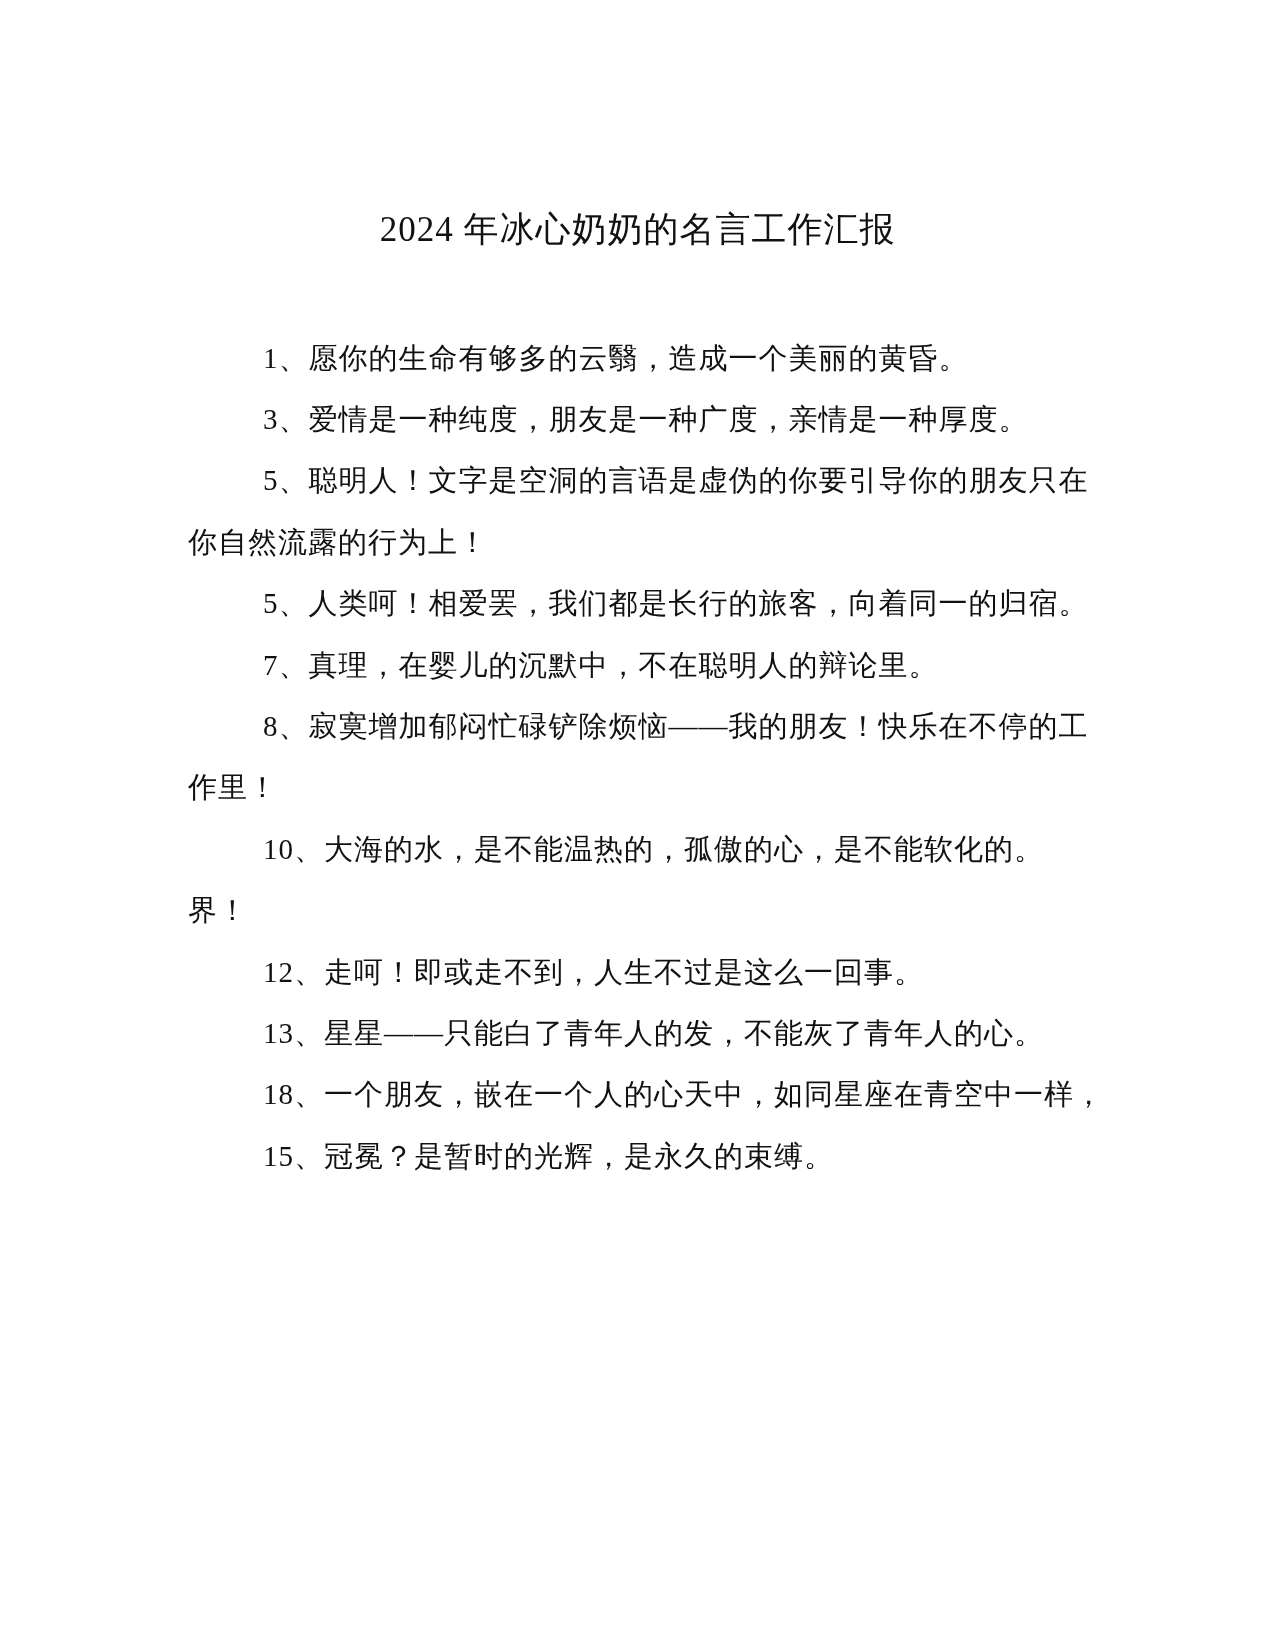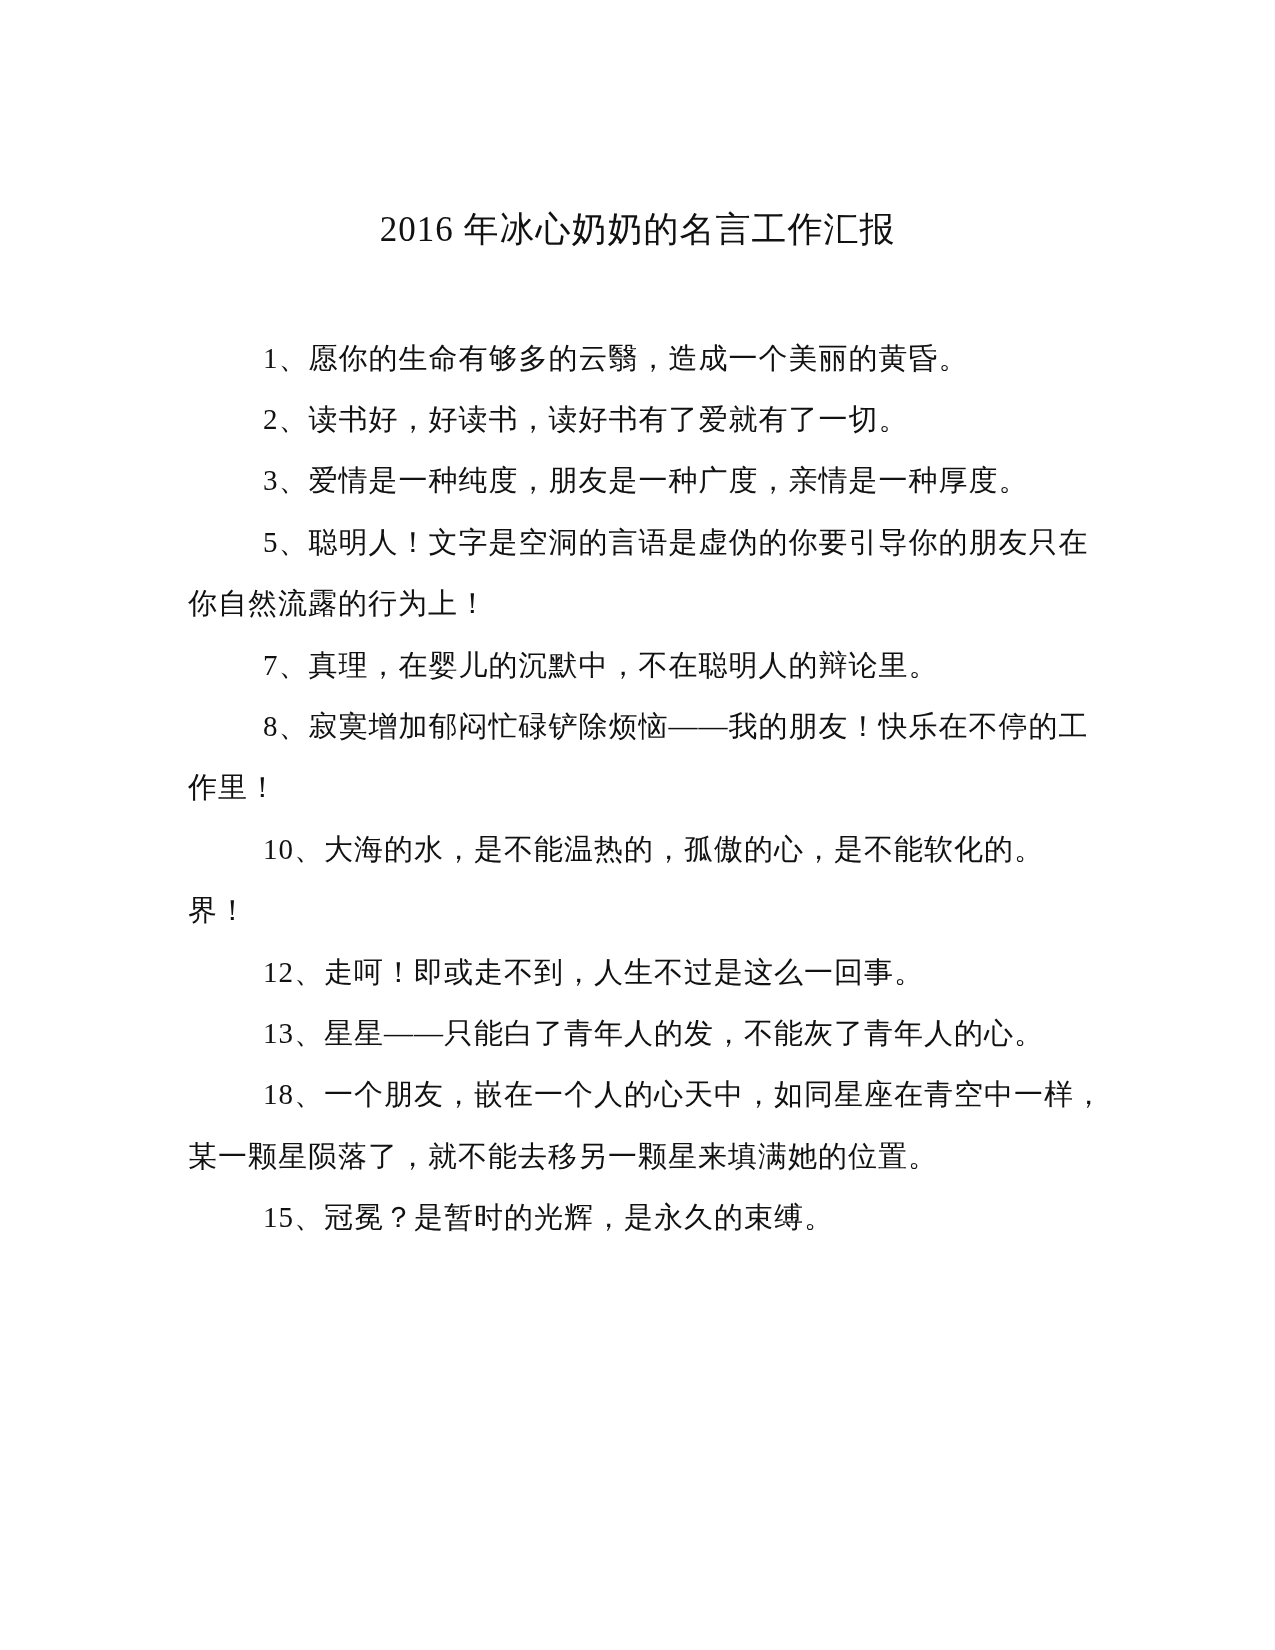--- a/index.html
+++ b/index.html
@@ -46,51 +46,50 @@
   }
   .doc-line.indent {
     padding-left: 75px;
     text-align: right;
   }
 </style>
 </head>
 <body>
 
 <div class="page">
-  <h1 class="doc-title">2016 年冰心奶奶的名言工作汇报</h1>
+  <h1 class="doc-title">2024 年冰心奶奶的名言工作汇报</h1>
 
   <div class="doc-body">
 
       <div class="doc-line indent">1、愿你的生命有够多的云翳，造成一个美丽的黄昏。</div>
 
-      <div class="doc-line indent">2、读书好，好读书，读好书有了爱就有了一切。</div>
 
       <div class="doc-line indent">3、爱情是一种纯度，朋友是一种广度，亲情是一种厚度。</div>
 
       <div class="doc-line indent">5、聪明人！文字是空洞的言语是虚伪的你要引导你的朋友只在</div>
 
       <div class="doc-line">你自然流露的行为上！</div>
 
+      <div class="doc-line indent">5、人类呵！相爱罢，我们都是长行的旅客，向着同一的归宿。</div>
 
 
       <div class="doc-line indent">7、真理，在婴儿的沉默中，不在聪明人的辩论里。</div>
 
 
       <div class="doc-line indent">8、寂寞增加郁闷忙碌铲除烦恼——我的朋友！快乐在不停的工</div>
 
       <div class="doc-line">作里！</div>
 
       <div class="doc-line indent">10、大海的水，是不能温热的，孤傲的心，是不能软化的。</div>
 
 
       <div class="doc-line">界！</div>
 
       <div class="doc-line indent">12、走呵！即或走不到，人生不过是这么一回事。</div>
 
       <div class="doc-line indent">13、星星——只能白了青年人的发，不能灰了青年人的心。</div>
 
       <div class="doc-line indent">18、一个朋友，嵌在一个人的心天中，如同星座在青空中一样，</div>
 
-      <div class="doc-line">某一颗星陨落了，就不能去移另一颗星来填满她的位置。</div>
 
       <div class="doc-line indent">15、冠冕？是暂时的光辉，是永久的束缚。</div>
     </div>
 </div>
 
 </body></html>

